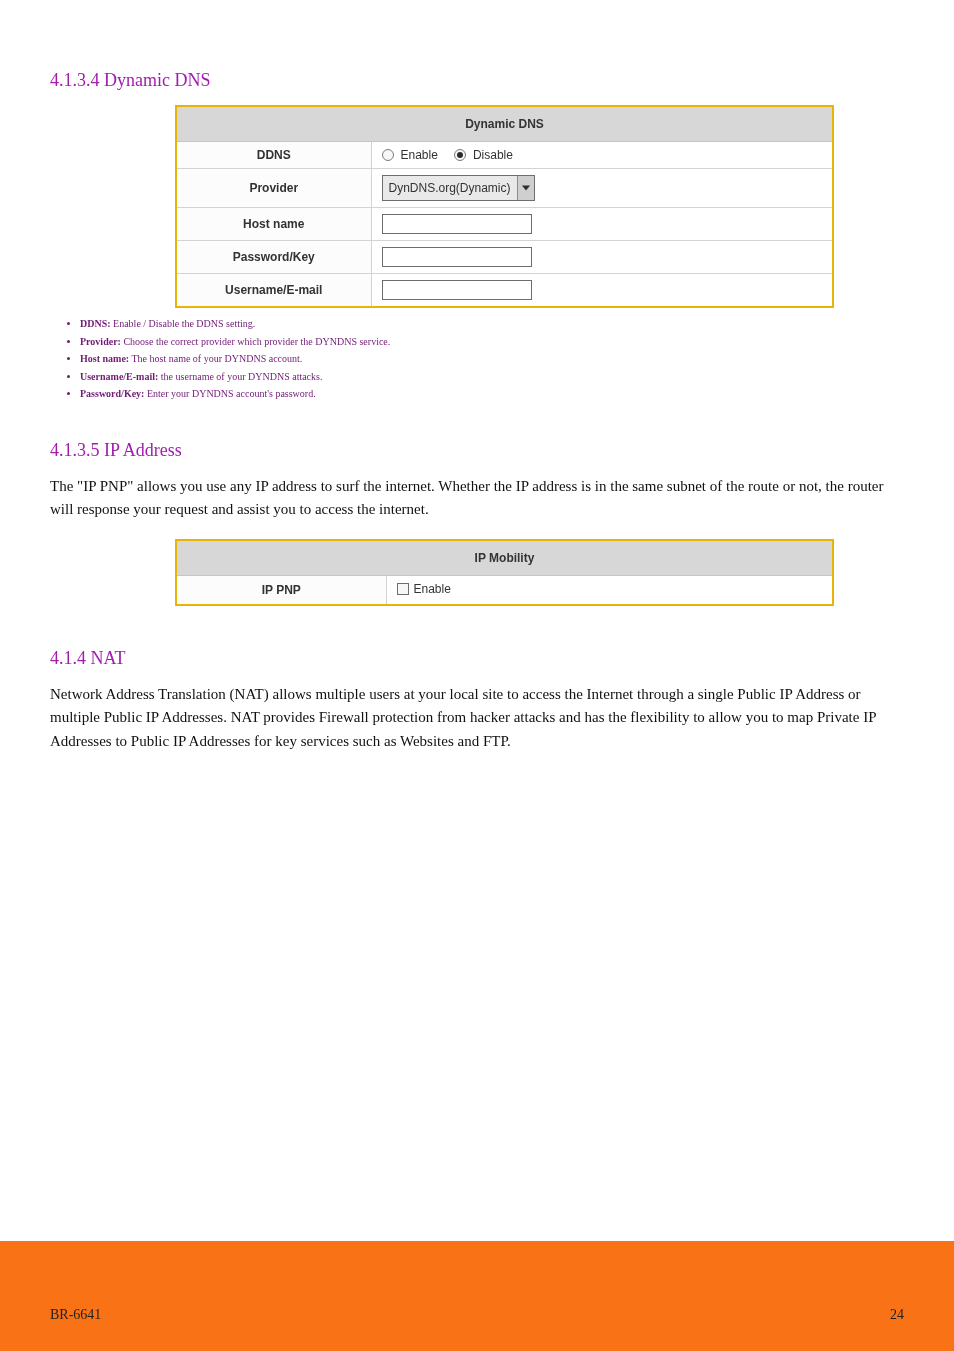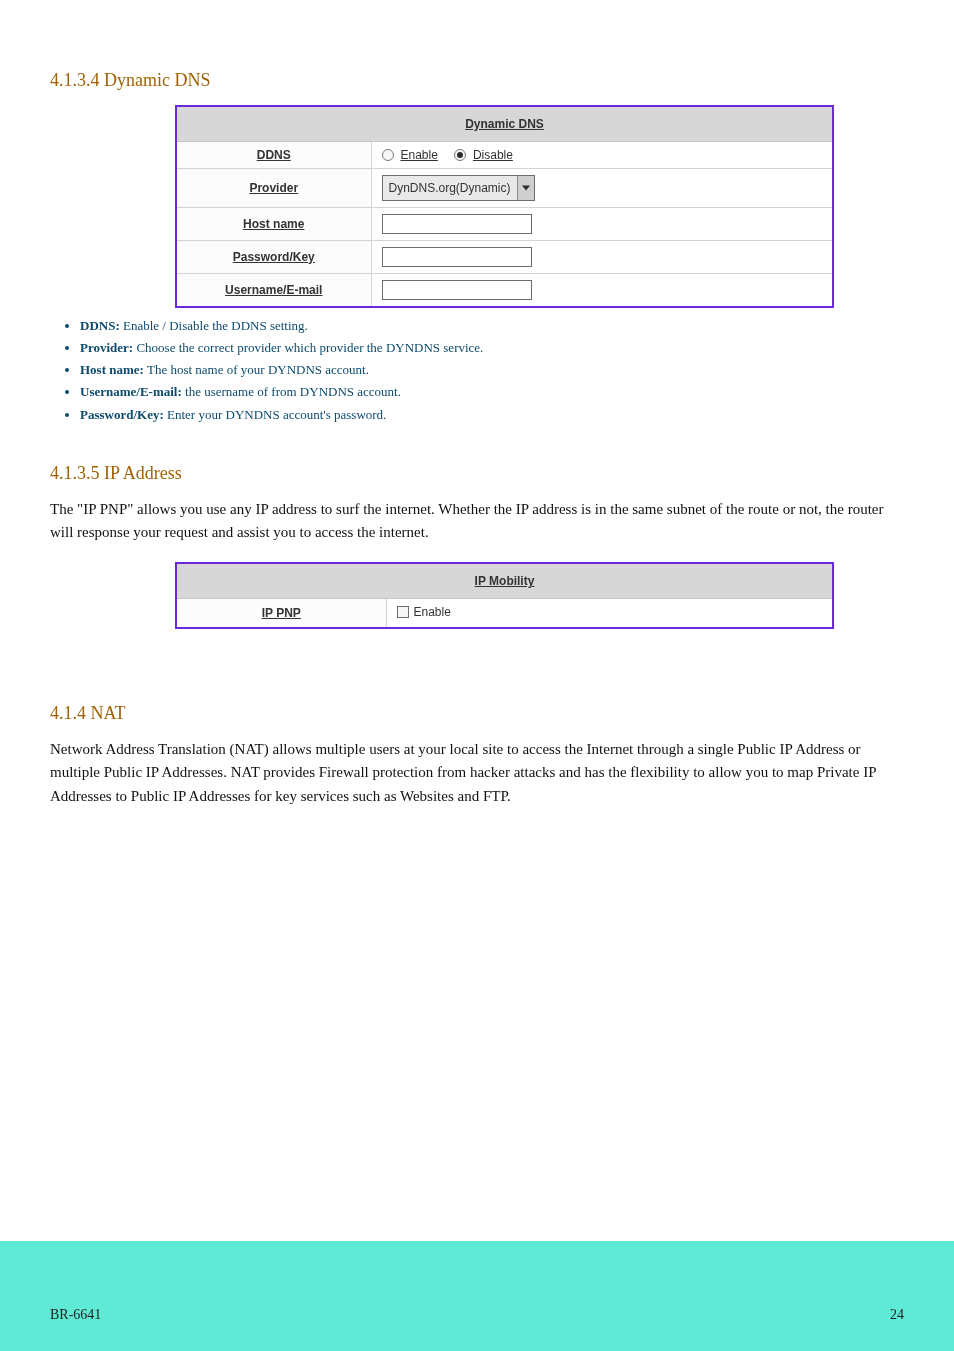--- a/index.html
+++ b/index.html
@@ -15,43 +15,42 @@
       width: 954px;
       height: 1351px;
       position: relative;
     }
     .page-content {
       padding: 40px 50px 0 50px;
     }
     .section-heading {
       font-family: "Times New Roman", Times, serif;
       font-size: 18px;
-      color: #a16207;
+      color: #a21caf;
       margin-bottom: 14px;
       margin-top: 30px;
     }
     .desc-text {
       font-family: "Times New Roman", Times, serif;
       font-size: 15px;
       line-height: 1.55;
       color: #111;
       margin-bottom: 18px;
     }
     .table-wrapper {
       margin-left: 125px;
       margin-right: 70px;
       margin-bottom: 8px;
     }
     .router-table {
       border-collapse: collapse;
       width: 100%;
-      border: 2px solid #6d28d9;
+      border: 2px solid #eab308;
       background: #ec4899;
       color: #333;
-      text-decoration: underline;
     }
     .router-table th {
       background: #d7d7d7;
       font-weight: bold;
       font-size: 12px;
       text-align: center;
       padding: 10px 8px;
       border: 1px solid #c6c6c6;
       color: #333;
     }
@@ -138,24 +137,24 @@
       font-size: 12px;
       color: #333;
     }
     .bullet-list {
       list-style: disc;
       margin-left: 30px;
       margin-top: 8px;
     }
     .bullet-list li {
       font-family: "Times New Roman", Times, serif;
-      font-size: 13px;
+      font-size: 10px;
       line-height: 1.55;
       margin-bottom: 2px;
-      color: #0c4a6e;
+      color: #701a75;
     }
     .bullet-list li b {
       font-weight: bold;
     }
     .checkbox {
       width: 12px;
       height: 12px;
       border: 1px solid #6d6d6d;
       background: #f7f7f7;
       display: inline-block;
@@ -167,21 +166,21 @@
       align-items: center;
       font-size: 12px;
       color: #333;
     }
     .footer {
       position: absolute;
       left: 0;
       right: 0;
       bottom: 0;
       height: 110px;
-      background: #5eead4;
+      background: #f97316;
       display: flex;
       align-items: flex-end;
       justify-content: space-between;
       padding: 0 50px 28px 50px;
       font-family: "Times New Roman", Times, serif;
       font-size: 14px;
       color: #222;
     }
     .footer .ft-left,
     .footer .ft-center,
@@ -253,21 +252,21 @@
           </td>
         </tr>
       </tbody>
     </table>
   </div>
 
   <ul class="bullet-list">
     <li><b>DDNS:</b><span> Enable / Disable the DDNS setting.</span></li>
     <li><b>Provider:</b><span> Choose the correct provider which provider the DYNDNS service.</span></li>
     <li><b>Host name:</b><span> The host name of your DYNDNS account.</span></li>
-    <li><b>Username/E-mail:</b><span> the username of from DYNDNS account.</span></li>
+    <li><b>Username/E-mail:</b><span> the username of your DYNDNS attacks.</span></li>
     <li><b>Password/Key:</b><span> Enter your DYNDNS account's password.</span></li>
   </ul>
 
   <div class="section-heading" style="margin-top:38px;">4.1.3.5 IP Address</div>
   <div class="desc-text">The "IP PNP" allows you use any IP address to surf the internet. Whether the IP address is in the same subnet of the route or not, the router will response your request and assist you to access the internet.</div>
 
   <div class="table-wrapper">
     <table class="router-table">
       <thead>
         <tr>
@@ -281,21 +280,21 @@
             <span class="control-inline">
               <span class="checkbox"></span>
               <span>Enable</span>
             </span>
           </td>
         </tr>
       </tbody>
     </table>
   </div>
 
-  <div class="section-heading" style="margin-top:74px;">4.1.4 NAT</div>
+  <div class="section-heading" style="margin-top:42px;">4.1.4 NAT</div>
   <div class="desc-text">Network Address Translation (NAT) allows multiple users at your local site to access the Internet through a single Public IP Address or multiple Public IP Addresses. NAT provides Firewall protection from hacker attacks and has the flexibility to allow you to map Private IP Addresses to Public IP Addresses for key services such as Websites and FTP.</div>
 
 </div>
 
 <div class="footer">
   <span class="ft-left">BR-6641</span>
   <span class="ft-right">24</span>
 </div>
 
 </body></html>

